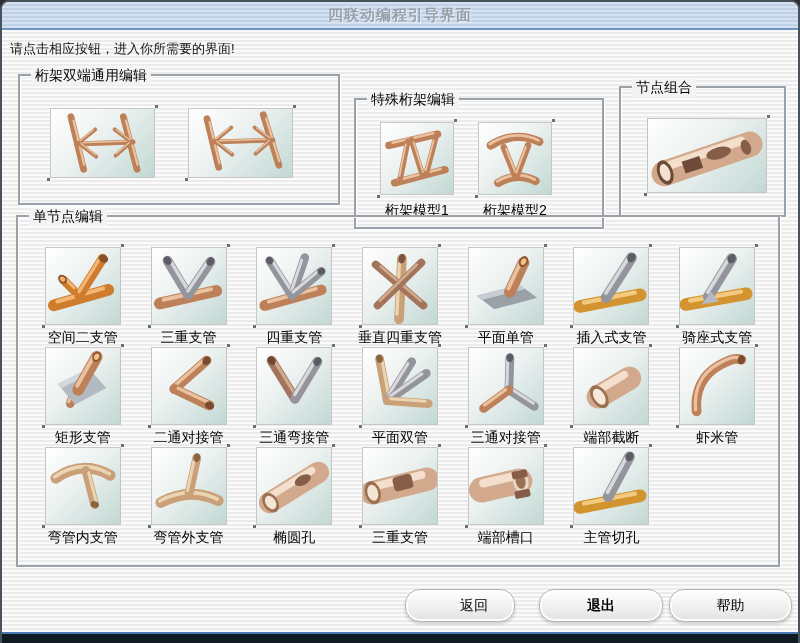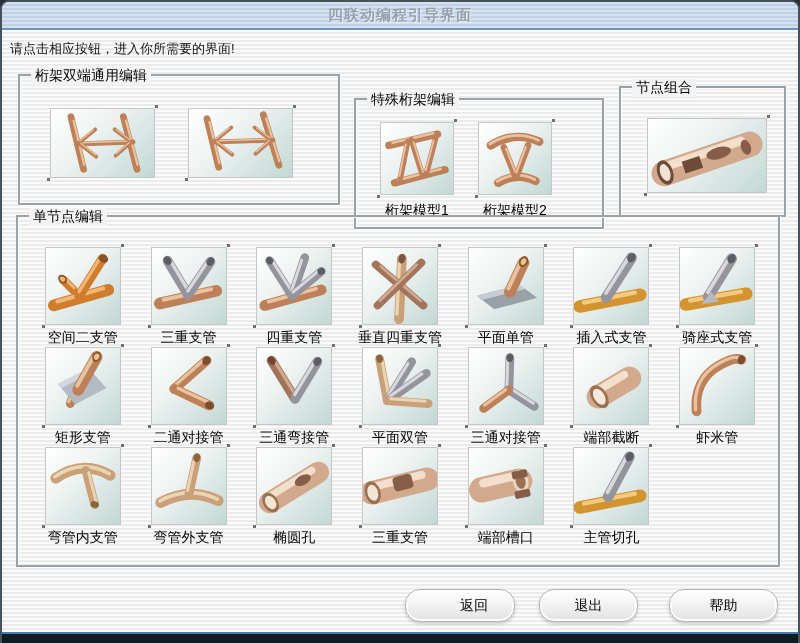--- a/index.html
+++ b/index.html
@@ -35,22 +35,22 @@
   #gb2 .thumb{width:74px;height:73px;}
   #gb3 .thumb{width:120px;height:75px;}
   #gb4 .thumb{width:76px;height:78px;}
   .cell-label{font-size:14px;color:#000;white-space:nowrap;}
   #gb2 .cell-label{margin-top:3px;}
   .btn{position:absolute;height:33px;border-radius:15px;border:1px solid #b5b5b5;
     background:linear-gradient(180deg,#ffffff 0%,#f3f3f3 45%,#e2e2e2 100%);
     box-shadow:inset 0 0 0 2px #fdfdfd,0 2px 3px rgba(0,0,0,.18);
     font-size:14px;color:#000;font-family:inherit;cursor:pointer;}
   #btn-back{left:403px;top:587px;width:110px;padding-left:34px;}
-  #btn-exit{left:537px;top:587px;width:99px;}
-  #btn-help{left:667px;top:587px;width:109px;}
+  #btn-exit{left:537px;top:587px;width:124px;font-weight:bold;}
+  #btn-help{left:667px;top:587px;width:123px;}
   #bottombar{position:absolute;left:0;right:0;bottom:0;height:9px;background:#111b24;border-top:2px solid #4a7ab2;}
 </style>
 </head>
 <body>
 
 <div id="win">
   <div id="titlebar">
     <span class="t">四联动编程引导界面</span>
   </div>
   <div id="instruction">请点击相应按钮，进入你所需要的界面!</div>

